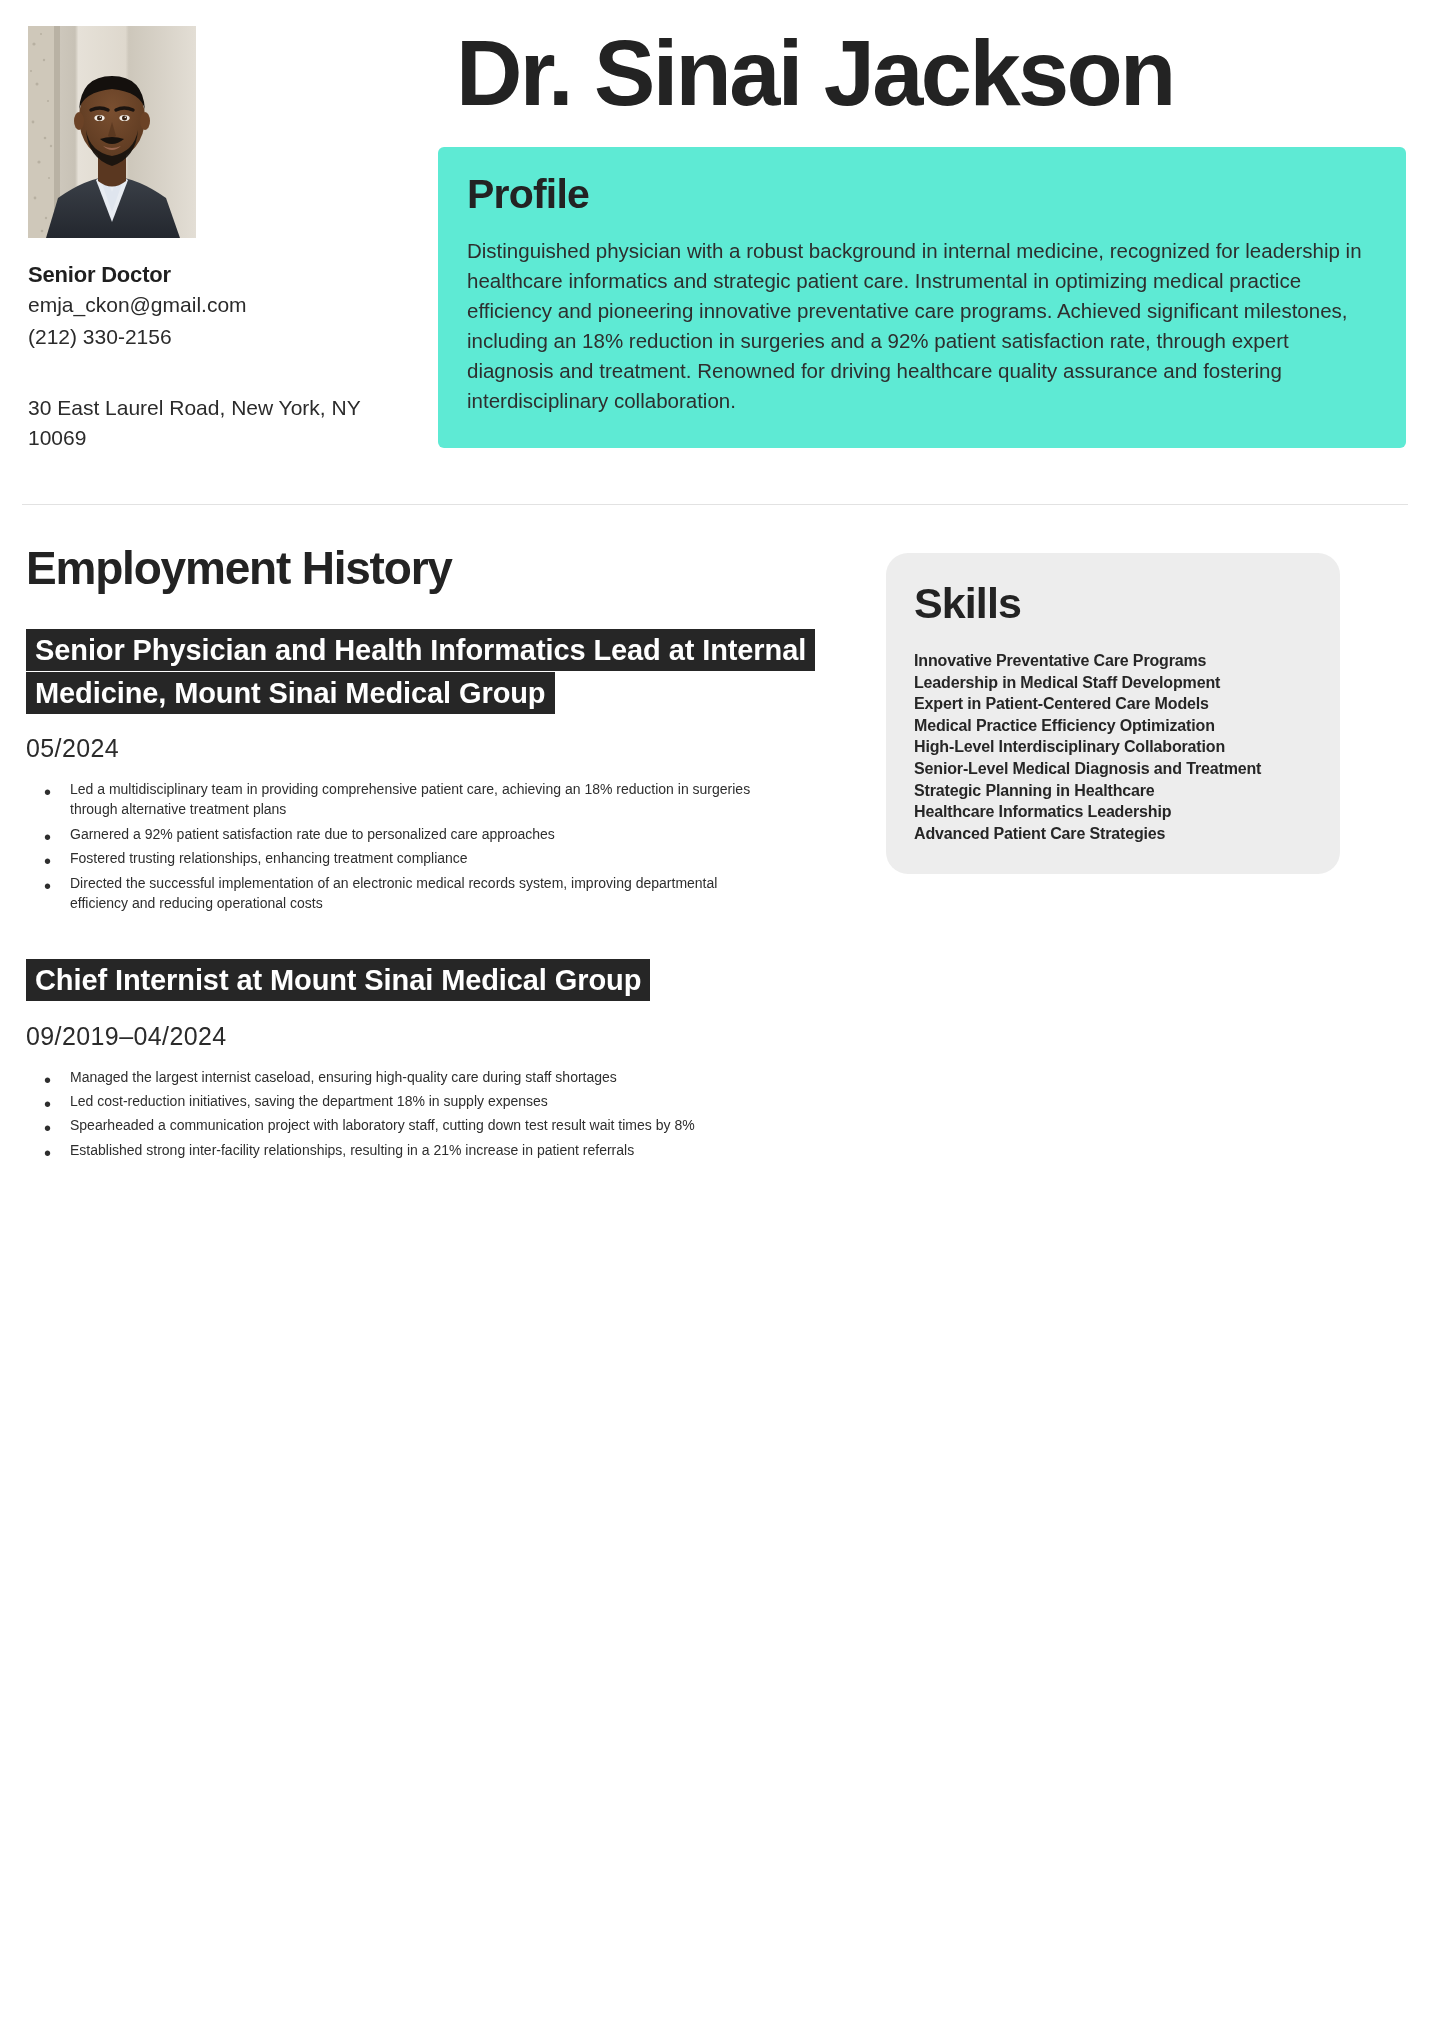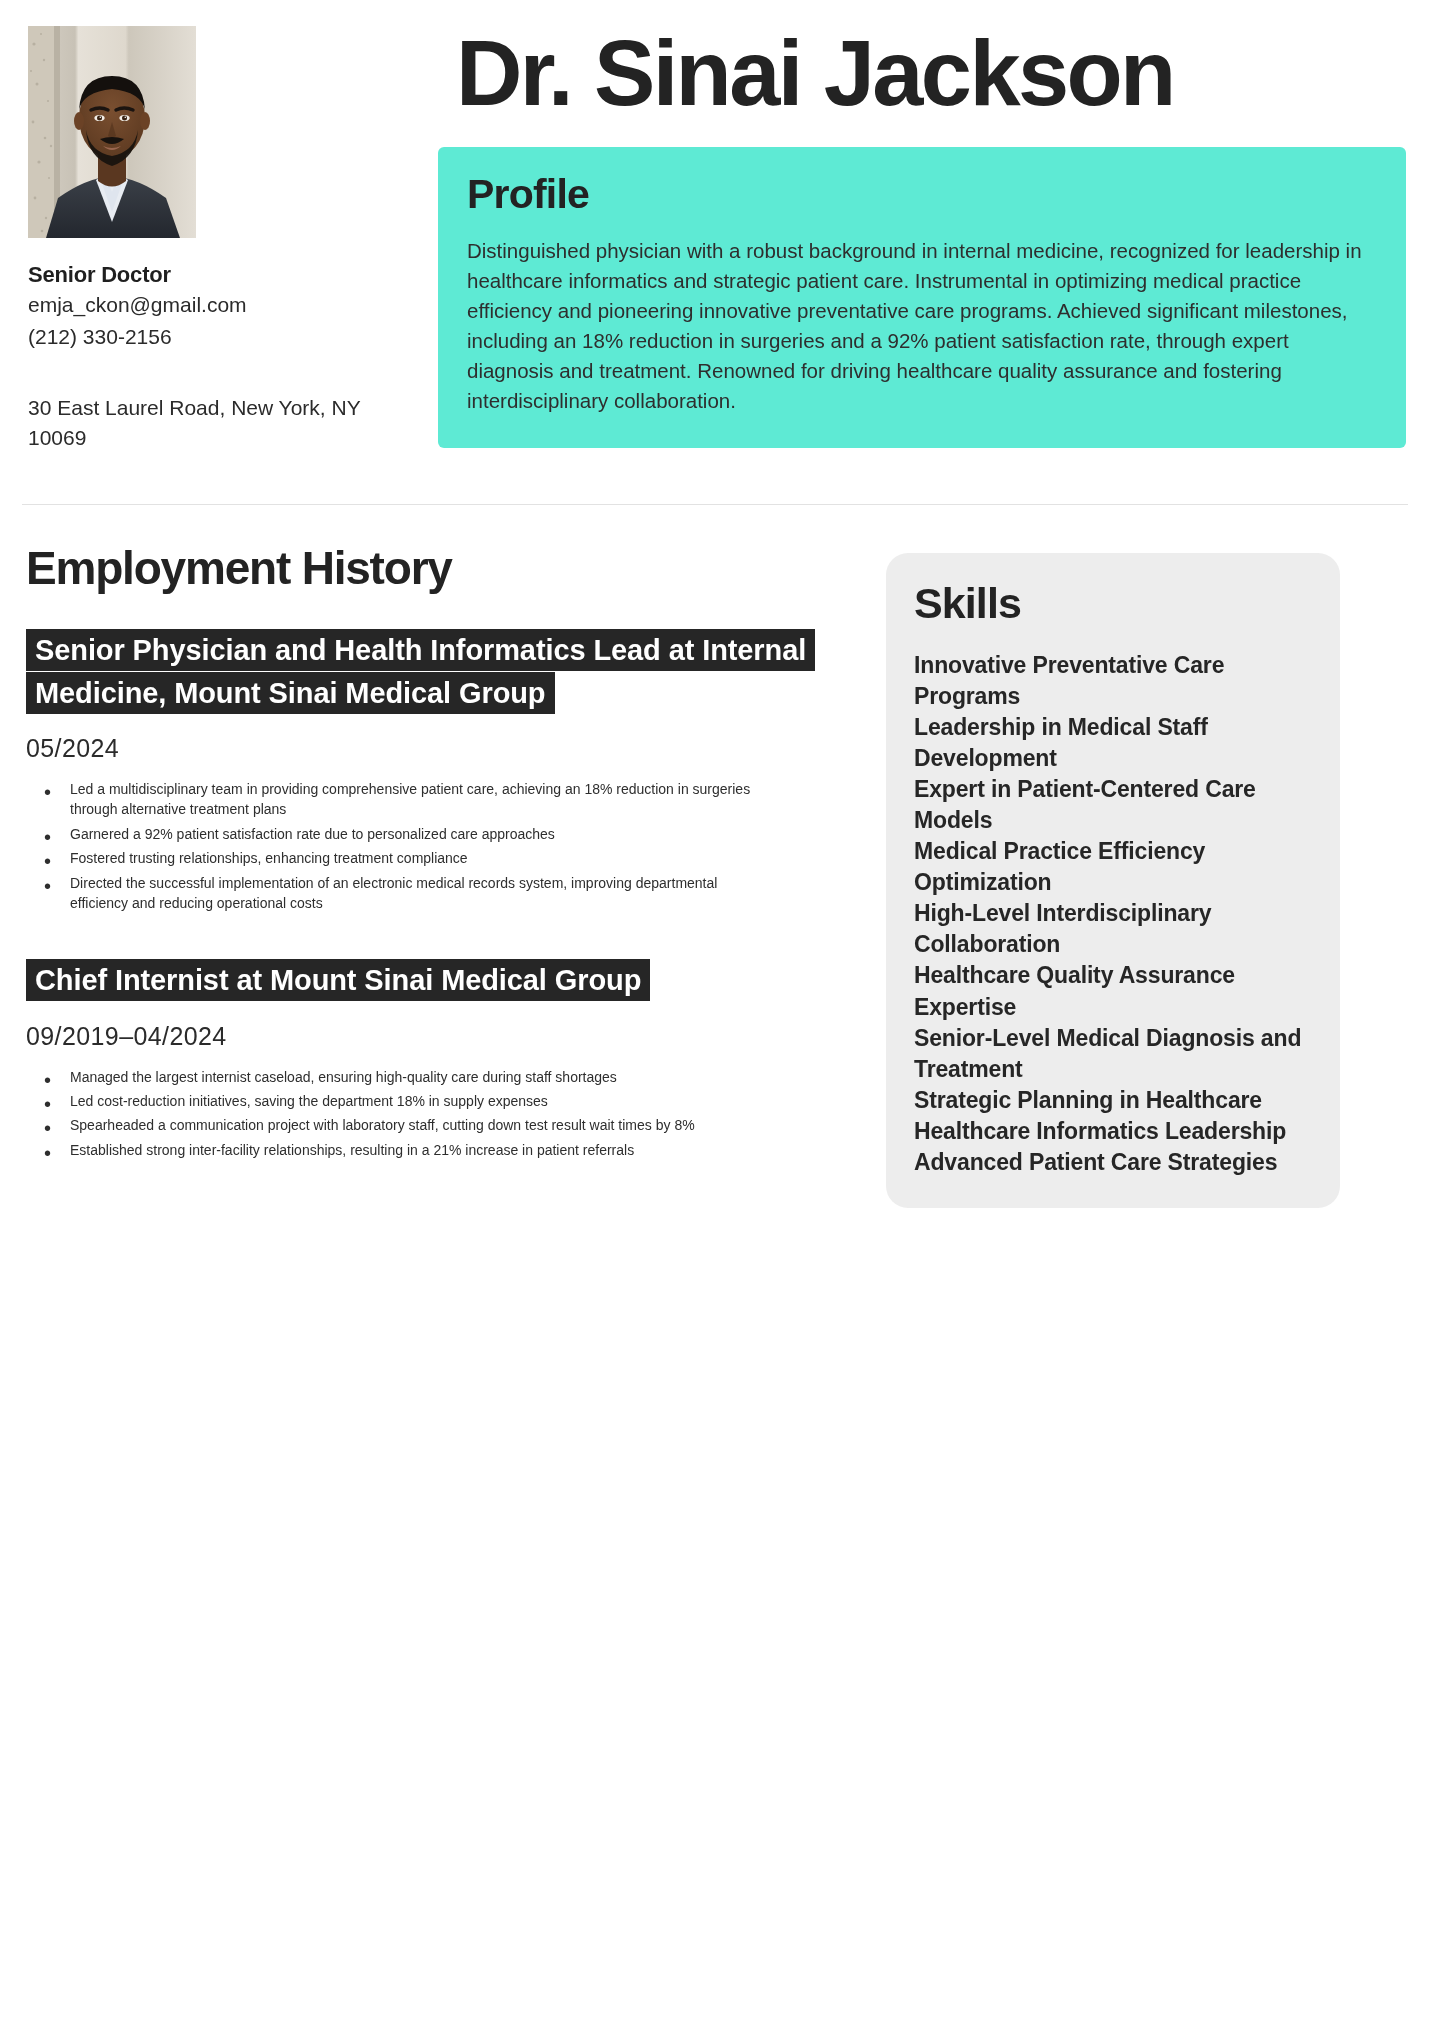--- a/index.html
+++ b/index.html
@@ -182,21 +182,21 @@
   }
   .skills-heading {
     font-size: 43px;
     font-weight: 800;
     letter-spacing: -0.9px;
     color: #232323;
     margin-bottom: 22px;
   }
   .skills-list { list-style: none; }
   .skills-list li {
-    font-size: 23px;
+    font-size: 16px;
     font-weight: bold;
     line-height: 1.35;
     color: #262626;
     letter-spacing: -0.15px;
   }
 </style>
 </head>
 <body>
 
 <div class="page">
@@ -327,21 +327,20 @@
 
     <div class="col-side">
       <div class="skills-card">
         <div class="skills-heading">Skills</div>
         <ul class="skills-list" id="skills-container">
             <li>Innovative Preventative Care Programs</li>
             <li>Leadership in Medical Staff Development</li>
             <li>Expert in Patient-Centered Care Models</li>
             <li>Medical Practice Efficiency Optimization</li>
             <li>High-Level Interdisciplinary Collaboration</li>
-            <li>Healthcare Quality Assurance Expertise</li>
             <li>Senior-Level Medical Diagnosis and Treatment</li>
             <li>Strategic Planning in Healthcare</li>
             <li>Healthcare Informatics Leadership</li>
             <li>Advanced Patient Care Strategies</li>
           </ul>
       </div>
     </div>
   </div>
 
 </div>

